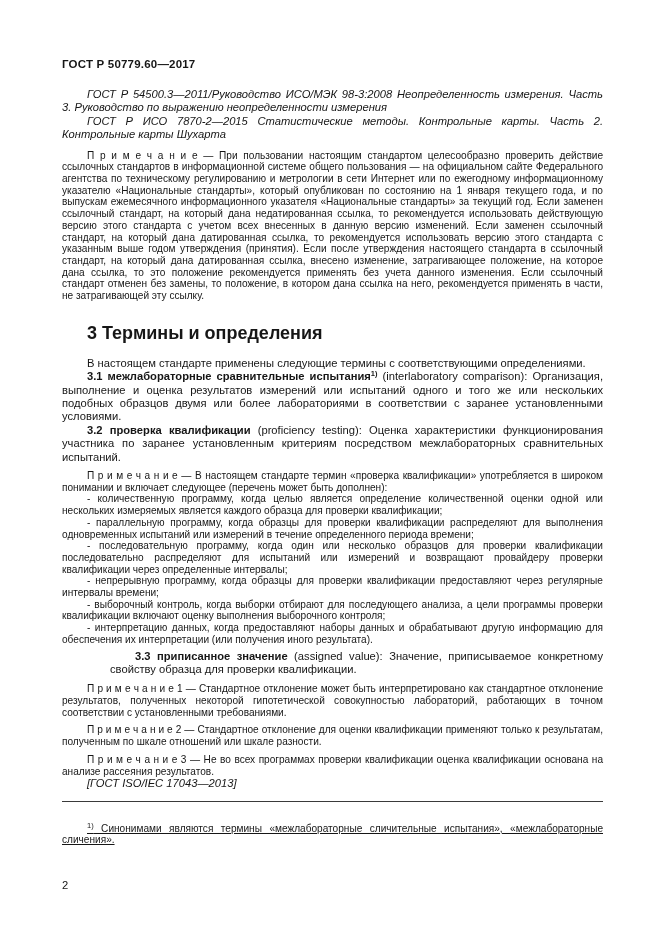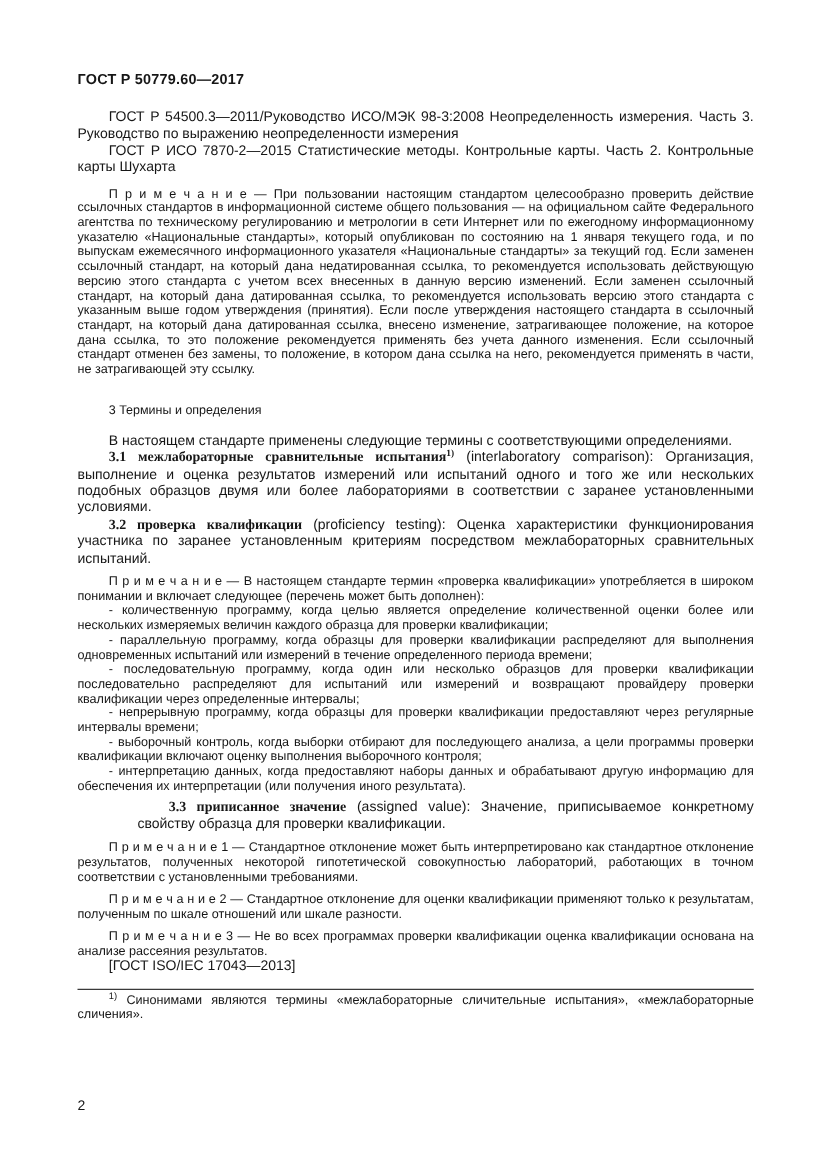--- a/index.html
+++ b/index.html
@@ -20,43 +20,44 @@
   }
   p { margin: 0; }
   .doc-code {
     font-size: 11.5px; font-weight: bold; letter-spacing: 0.2px;
     margin: 0 0 18px 0;
   }
   .body-text {
     font-size: 11.2px; line-height: 13.4px;
     text-align: justify; text-indent: 25px;
   }
-  .italic { }
+  .italic { font-style: italic; }
   .small {
     font-size: 10.1px; line-height: 11.7px;
     text-align: justify; text-indent: 25px;
   }
   .mt8  { margin-top: 8px; }
   .mt6  { margin-top: 6px; }
   .mt4  { margin-top: 4px; margin-left: 48px; }
   .mt7  { margin-top: 7px; }
   .section-title {
-    font-size: 10px; font-weight: normal;
+    font-size: 18px; font-weight: bold;
     text-indent: 25px;
     margin: 21px 0 13px 0;
   }
-  .term-label { font-weight: bold; font-family: Liberation Serif, serif; }
+  .term-label { font-weight: bold; }
   sup {
     font-size: 7.5px; line-height: 0; vertical-align: baseline;
     position: relative; top: -4px;
   }
   .footnote-block {
     margin-top: 10px;
     border-top: 1px solid #3a3a3a;
-    padding-top: 3px;
+    padding-top: 21px;
+    text-decoration: underline;
   }
   .page-number {
     position: absolute;
     left: 62px; bottom: 44px;
     font-size: 11.2px;
   }
 </style>
 </head>
 <body>
 
@@ -72,21 +73,21 @@
   <p class="section-title">3 Термины и определения</p>
 
   <p class="body-text">В настоящем стандарте применены следующие термины с соответствующими определениями.</p>
 
   <p class="body-text"><span class="term-label">3.1 межлабораторные сравнительные испытания</span><sup class="term-label">1)</sup><span> (interlaboratory comparison): Организация, выполнение и оценка результатов измерений или испытаний одного и того же или нескольких подобных образцов двумя или более лабораториями в соответствии с заранее установленными условиями.</span></p>
 
   <p class="body-text"><span class="term-label">3.2 проверка квалификации</span><span> (proficiency testing): Оценка характеристики функционирования участника по заранее установленным критериям посредством межлабораторных сравнительных испытаний.</span></p>
 
   <p class="small mt6">П р и м е ч а н и е — В настоящем стандарте термин «проверка квалификации» употребляется в широком понимании и включает следующее (перечень может быть дополнен):</p>
 
-  <p class="small">- количественную программу, когда целью является определение количественной оценки более или нескольких измеряемых величин каждого образца для проверки квалификации;</p>
+  <p class="small">- количественную программу, когда целью является определение количественной оценки одной или нескольких измеряемых является каждого образца для проверки квалификации;</p>
   <p class="small">- параллельную программу, когда образцы для проверки квалификации распределяют для выполнения одновременных испытаний или измерений в течение определенного периода времени;</p>
   <p class="small">- последовательную программу, когда один или несколько образцов для проверки квалификации последовательно распределяют для испытаний или измерений и возвращают провайдеру проверки квалификации через определенные интервалы;</p>
   <p class="small">- непрерывную программу, когда образцы для проверки квалификации предоставляют через регулярные интервалы времени;</p>
   <p class="small">- выборочный контроль, когда выборки отбирают для последующего анализа, а цели программы проверки квалификации включают оценку выполнения выборочного контроля;</p>
   <p class="small">- интерпретацию данных, когда предоставляют наборы данных и обрабатывают другую информацию для обеспечения их интерпретации (или получения иного результата).</p>
 
   <p class="body-text mt4"><span class="term-label">3.3 приписанное значение</span><span> (assigned value): Значение, приписываемое конкретному свойству образца для проверки квалификации.</span></p>
 
 
   <p class="small mt7">П р и м е ч а н и е 1 — Стандартное отклонение может быть интерпретировано как стандартное отклонение результатов, полученных некоторой гипотетической совокупностью лабораторий, работающих в точном соответствии с установленными требованиями.</p>

